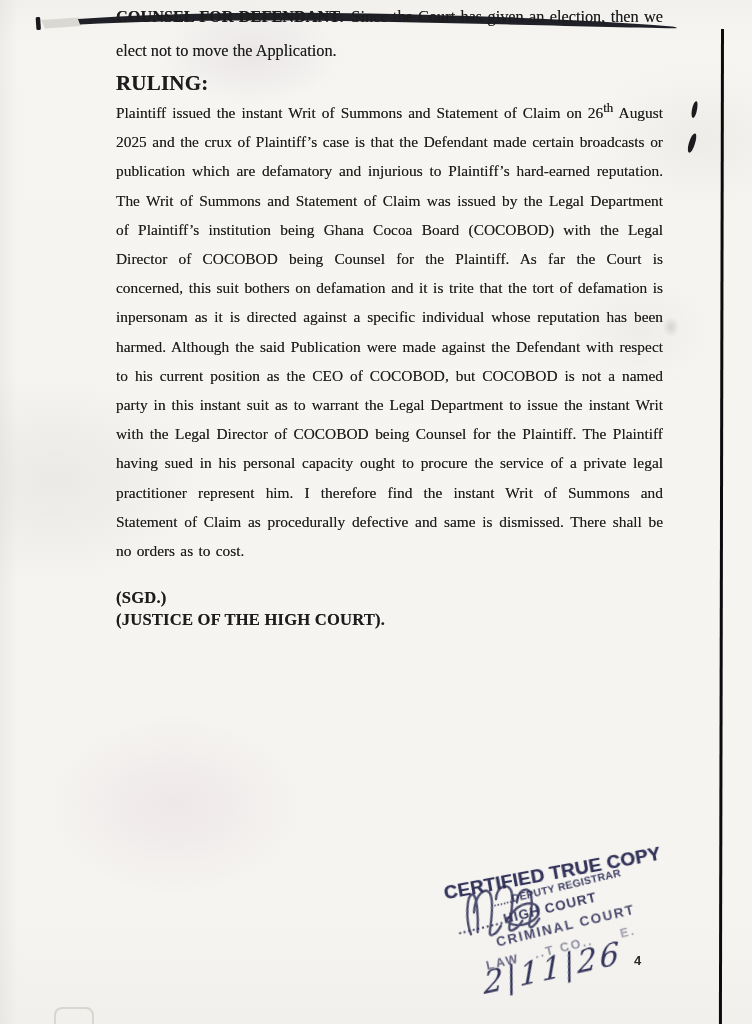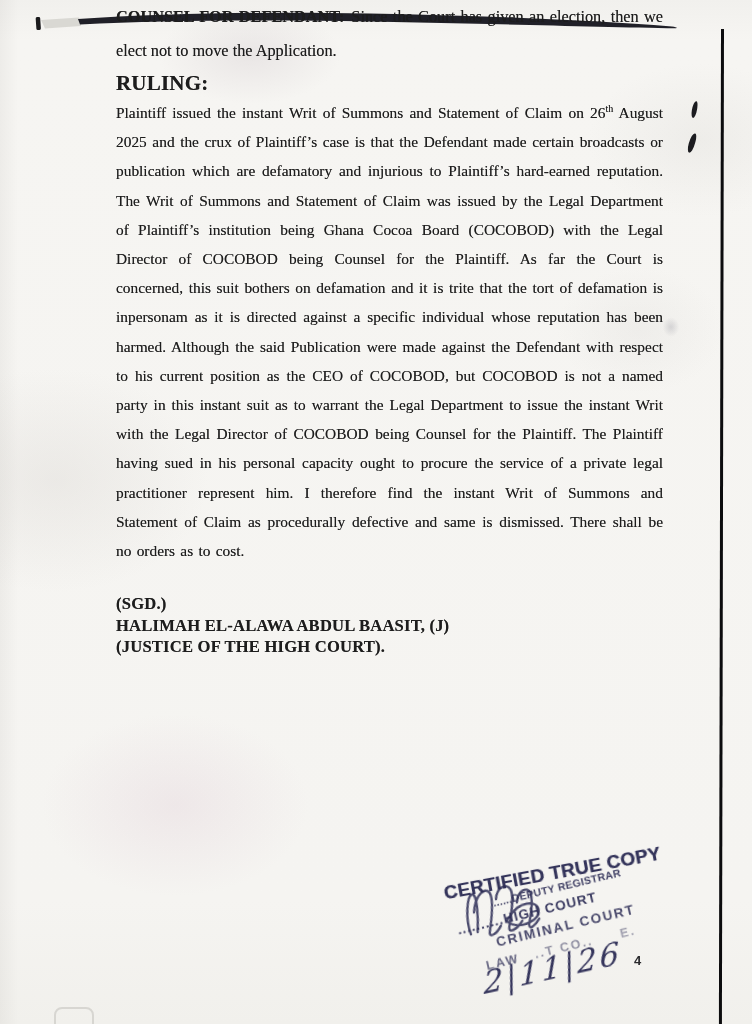--- a/index.html
+++ b/index.html
@@ -42,22 +42,22 @@
     text-shadow:0 0 .5px rgba(25,25,25,.6);
   }
   .content p{margin:0;}
   .b{font-weight:700;}
   .counsel{margin-top:138px;font-size:16.3px;line-height:34px;text-align:justify;}
   .counsel-text{margin-left:7px;}
   .bycourt{margin-top:44px;font-size:16.3px;line-height:30px;white-space:nowrap;}
   .gap{display:inline-block;width:32px;}
   .ruling-head{margin-top:10px;font-size:21px;line-height:30px;font-weight:700;letter-spacing:.2px;}
   .body-par{margin-top:5px;font-size:15.4px;line-height:29.2px;text-align:justify;word-spacing:1.4px;}
-  .body-par sup{font-size:10px;vertical-align:super;line-height:0;}
-  .sig{margin-top:28px;font-weight:700;font-size:16.6px;line-height:21.5px;letter-spacing:.2px;}
+  .body-par sup{font-size:13px;vertical-align:super;line-height:0;}
+  .sig{margin-top:22px;font-weight:700;font-size:16.6px;line-height:21.5px;letter-spacing:.2px;}
   
   .stamp{
     position:absolute;left:434px;top:872px;width:260px;height:160px;
     transform:rotate(-10.5deg);transform-origin:0 0;
     color:#2c2c55;font-family:"Liberation Sans", sans-serif;font-weight:700;
     filter:blur(.2px);
   }
   .stamp .s1{position:absolute;left:6px;top:12px;font-size:19px;letter-spacing:.2px;white-space:nowrap;opacity:.96;text-shadow:0 0 .7px rgba(44,44,85,.85);}
   .scribble{position:absolute;left:20px;top:22px;opacity:.92;}
   .stamp .s2{position:absolute;left:52px;top:35px;font-size:10.5px;letter-spacing:.3px;white-space:nowrap;opacity:.9;transform:rotate(-3deg);transform-origin:0 0;}
@@ -102,21 +102,20 @@
 
     <p class="counsel"><span class="b">COUNSEL FOR DEFENDANT:</span><span class="counsel-text">Since the Court has given an election, then we elect not to move the Application.</span></p>
 
 
     <p class="ruling-head">RULING:</p>
 
     <p class="body-par"><span>Plaintiff issued the instant Writ of Summons and Statement of Claim on 26</span><sup>th</sup><span> August 2025 and the crux of Plaintiff’s case is that the Defendant made certain broadcasts or publication which are defamatory and injurious to Plaintiff’s hard-earned reputation.  The Writ of Summons and Statement of Claim was issued by the Legal Department of Plaintiff’s institution being Ghana Cocoa Board (COCOBOD) with the Legal Director of COCOBOD being Counsel for the Plaintiff.  As far the Court is concerned, this suit bothers on defamation and it is trite that the tort of defamation is inpersonam as it is directed against a specific individual whose reputation has been harmed.  Although the said Publication were made against the Defendant with respect to his current position as the CEO of COCOBOD, but COCOBOD is not a named party in this instant suit as to warrant the Legal Department to issue the instant Writ with the Legal Director of COCOBOD being Counsel for the Plaintiff.  The Plaintiff having sued in his personal capacity ought to procure the service of a private legal practitioner represent him.  I therefore find the instant Writ of Summons and Statement of Claim as procedurally defective and same is dismissed.  There shall be no orders as to cost.</span></p>
 
     <div class="sig">
       <div>(SGD.)</div>
-      <div>HALIMAH EL-ALAWA ABDUL BAASIT, (J)</div>
       <div>(JUSTICE OF THE HIGH COURT).</div>
     </div>
 
   </div>
 
   <div class="stamp">
     <div class="s1">CERTIFIED TRUE COPY</div>
 
     <svg class="scribble" width="86" height="52" viewBox="0 0 86 52">
       <g fill="none" stroke="#2c2c55" stroke-width="2.4" stroke-linecap="round" opacity=".9">

